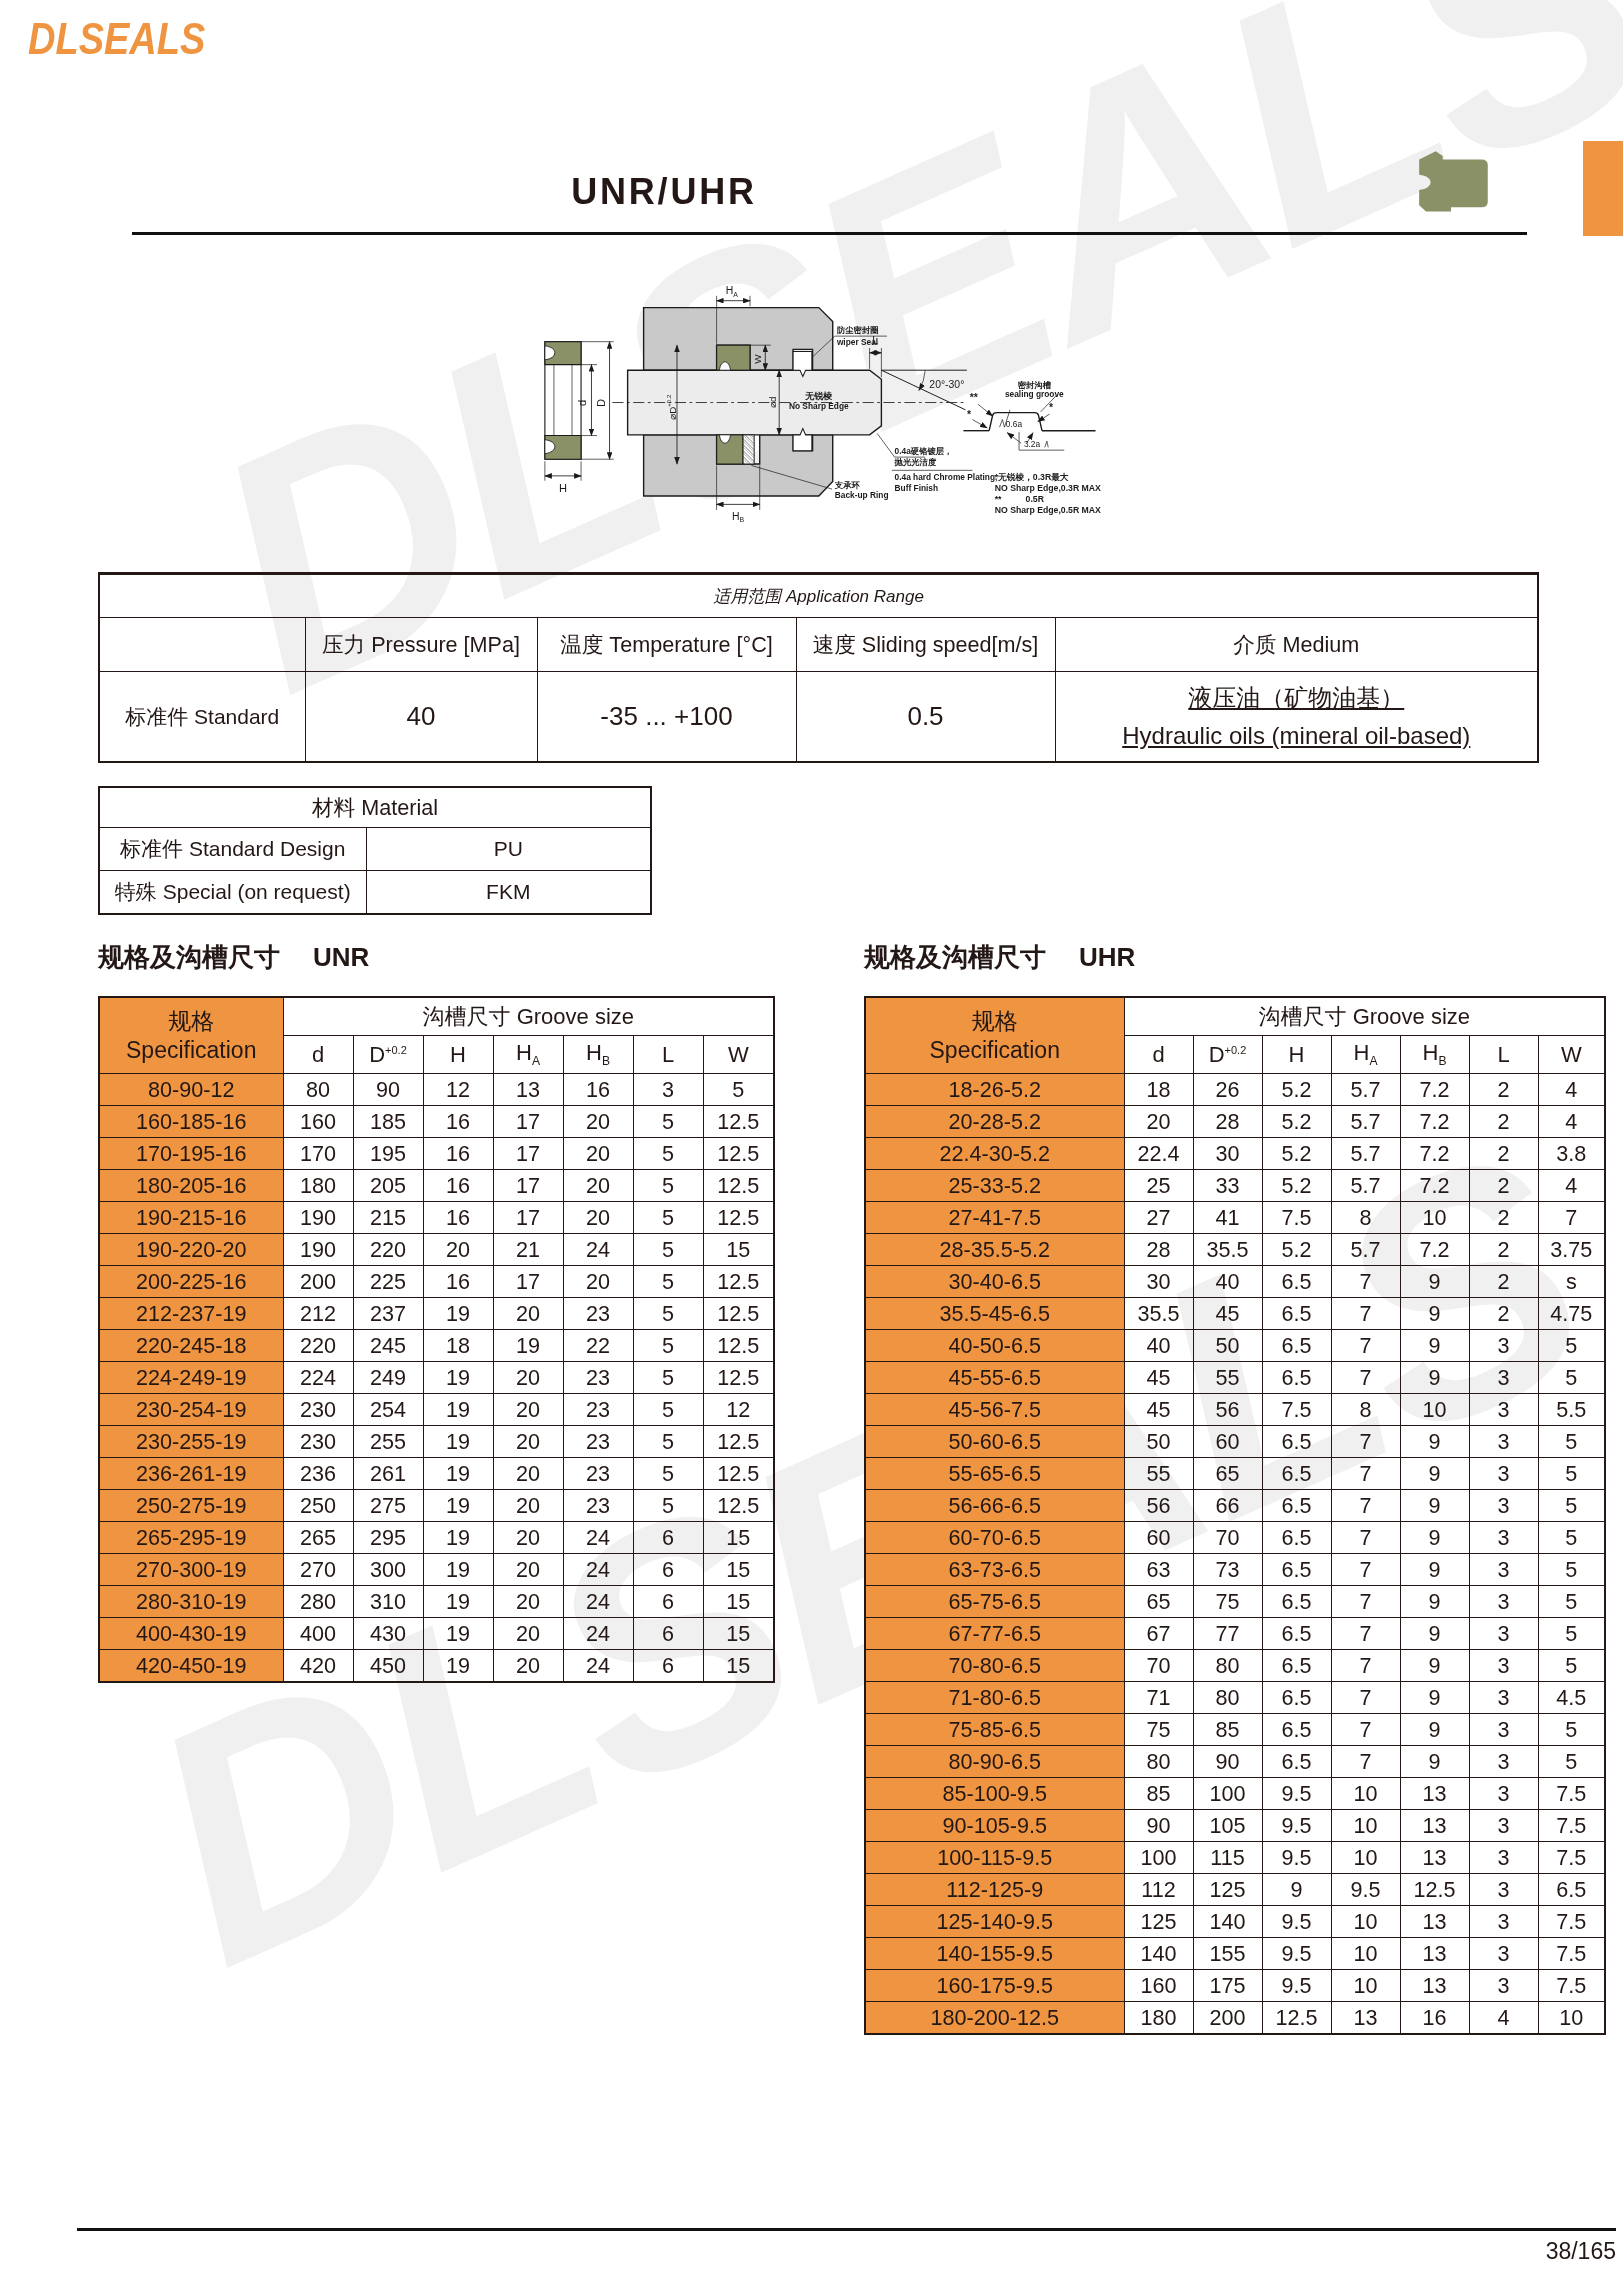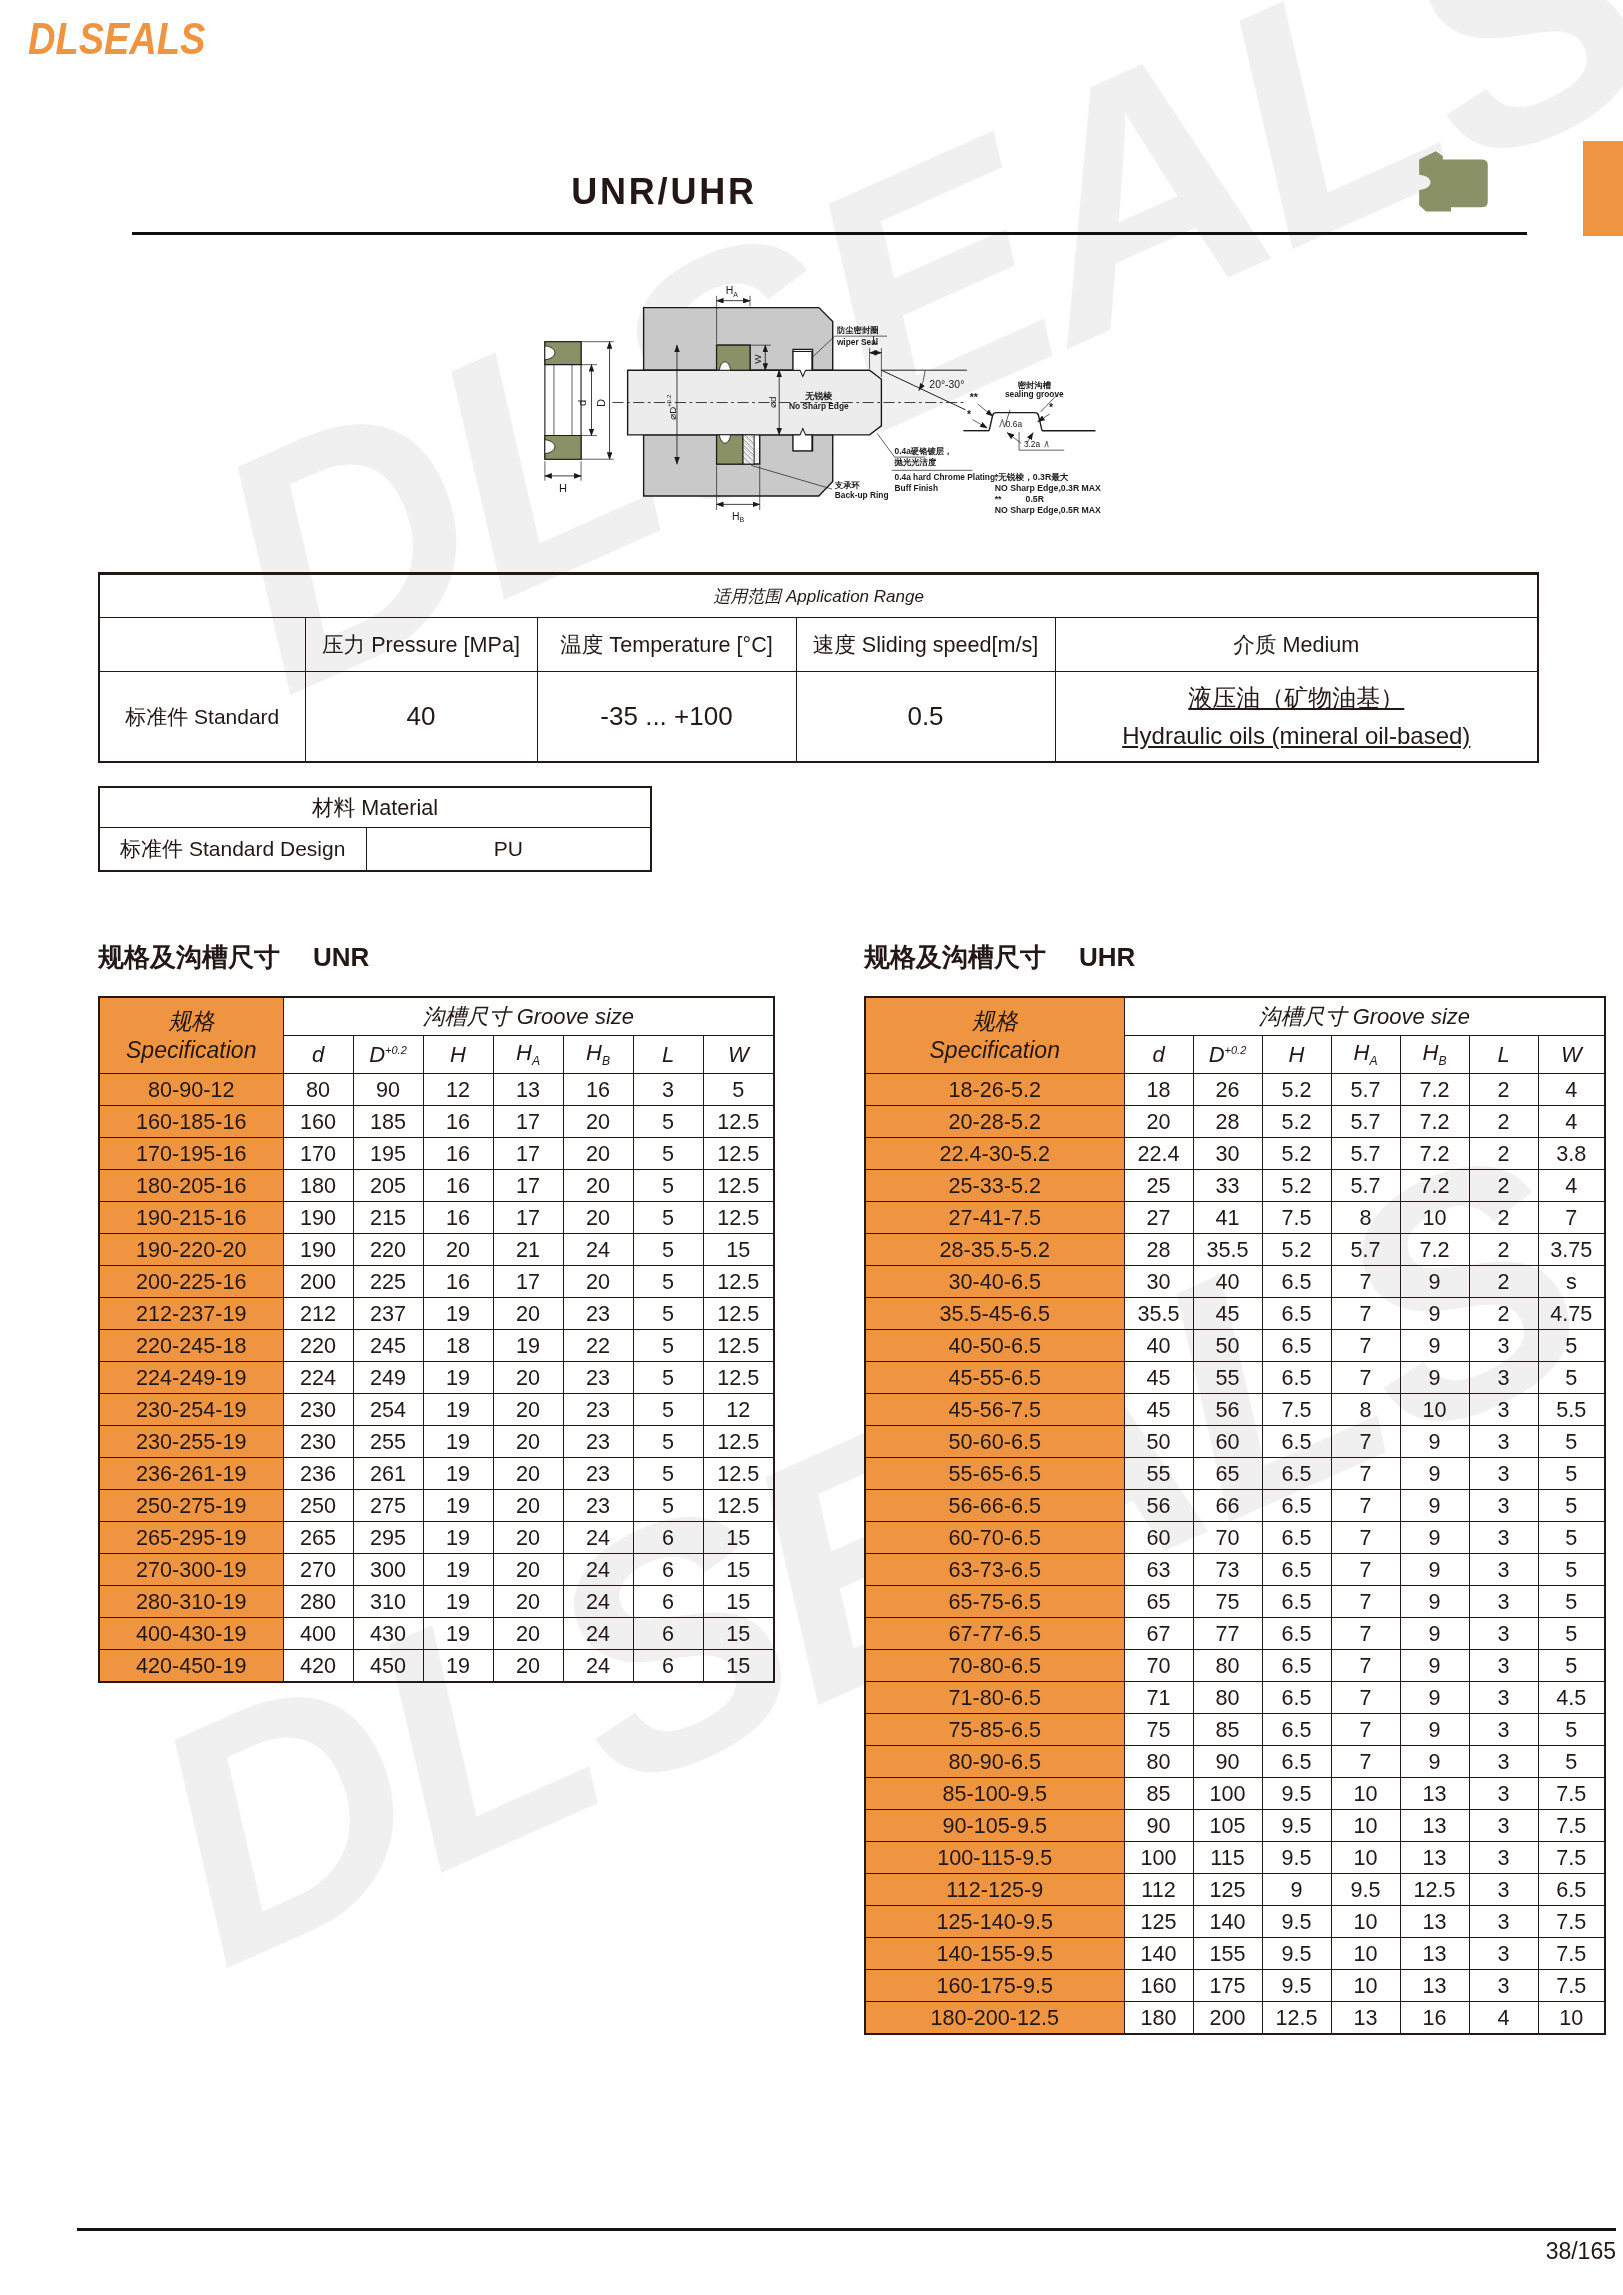--- a/index.html
+++ b/index.html
@@ -37,21 +37,21 @@
   .mat td{height:42px;}
   
   .spec-heading{position:absolute;z-index:1;font-size:26px;font-weight:700;white-space:nowrap;}
   .spec-heading .ht{margin-left:33px;}
   .h-unr{left:98px;top:940px;}
   .h-uhr{left:864px;top:940px;}
   
   .spec-tbl{font-size:21.6px;}
   .spec-tbl thead tr.r1 th{height:37px;}
   .spec-tbl thead tr.r2 th{height:37px;}
-  .spec-tbl th{font-weight:700;font-size:22px;font-style:italic;}
+  .spec-tbl th{font-weight:700;font-size:22px;}
   .spec-tbl .spec-h{background:#ef9440;font-size:23px;line-height:1.25;}
   .spec-tbl sup{font-size:0.5em;vertical-align:super;}
   .spec-tbl sub{font-size:0.55em;vertical-align:sub;}
   .unr{left:98px;top:996px;width:673px;}
   .uhr{left:864px;top:996px;width:740px;}
   .unr tbody td{height:31px;}
   .uhr tbody td{height:31px;}
   .spec-tbl tbody td:first-child{background:#ef9440;}
   
   .footer-rule{position:absolute;left:77px;top:2228px;width:1539px;height:2.8px;background:#111;z-index:1;}
@@ -245,20 +245,24 @@
         <col style="width:267px">
         <col style="width:285px">
       </colgroup>
     <tbody>
         <tr>
           <td colspan="2" class="t-title">材料 Material</td>
         </tr>
     <tr>
       <td>标准件 Standard Design</td>
       <td>PU</td>
+    </tr>
+    <tr>
+      <td>特殊 Special (on request)</td>
+      <td>FKM</td>
     </tr>
   </tbody>
     </table>
 
   <div class="spec-heading h-unr">
     <span>规格及沟槽尺寸</span><span class="ht">UNR</span>
   </div>
   <table class="tbl spec-tbl unr">
     <colgroup>
         <col style="width:184px">

